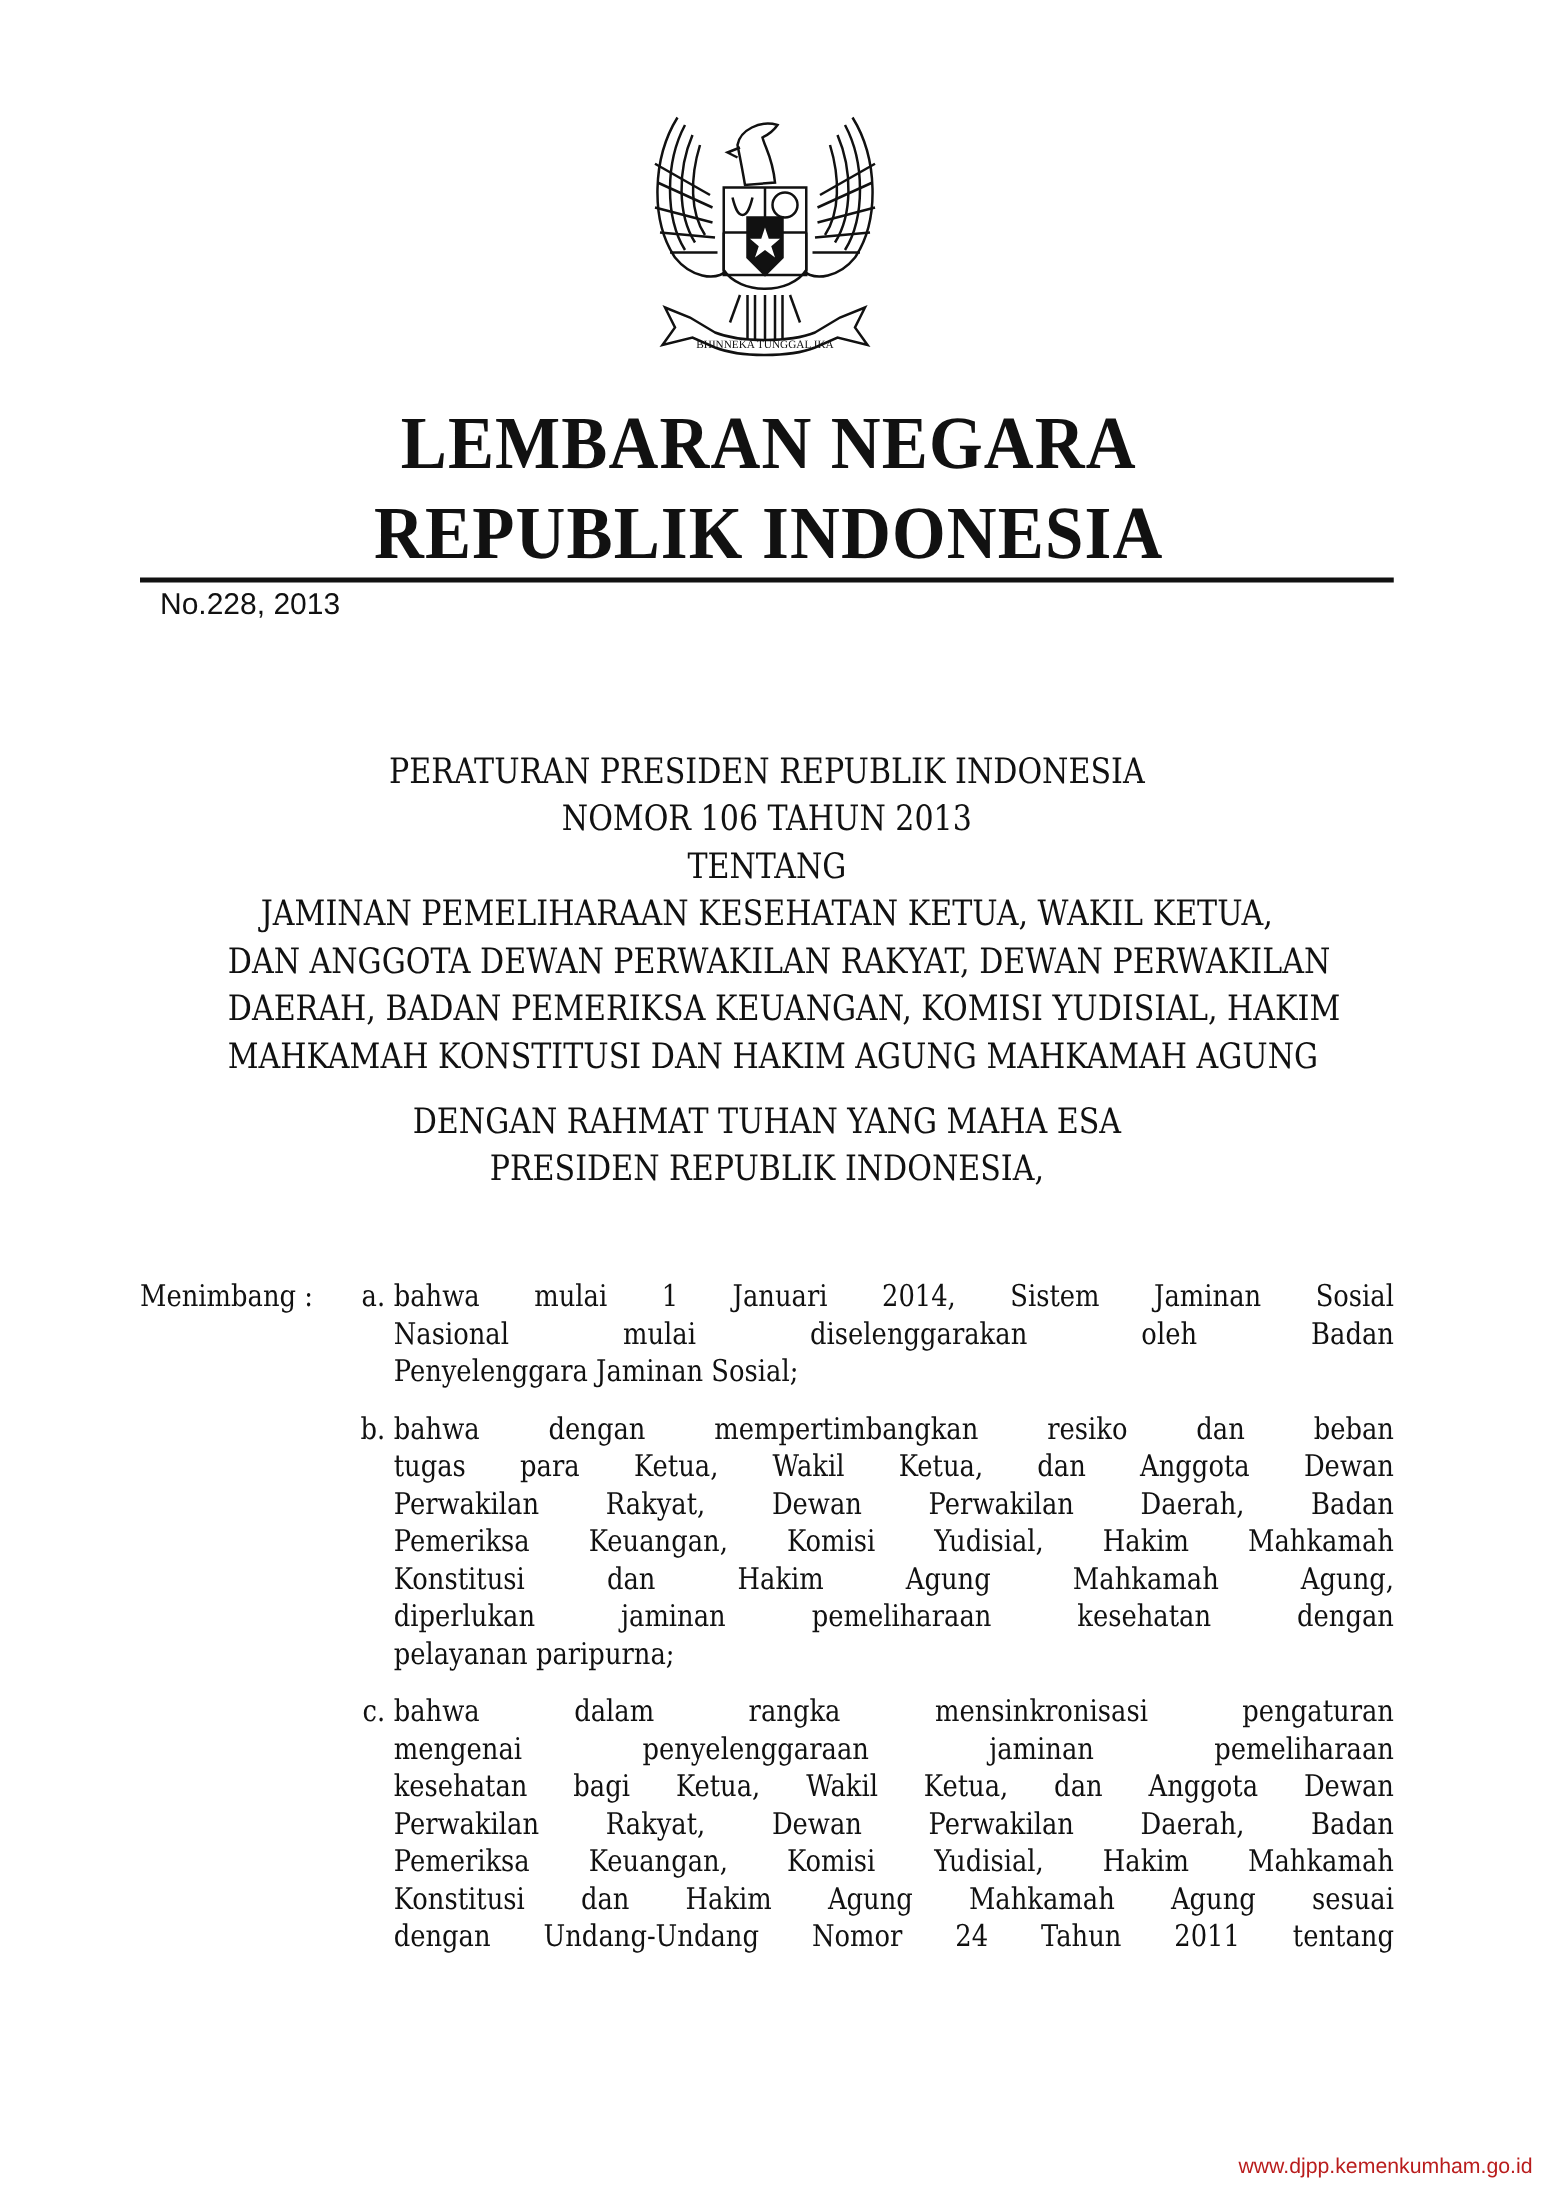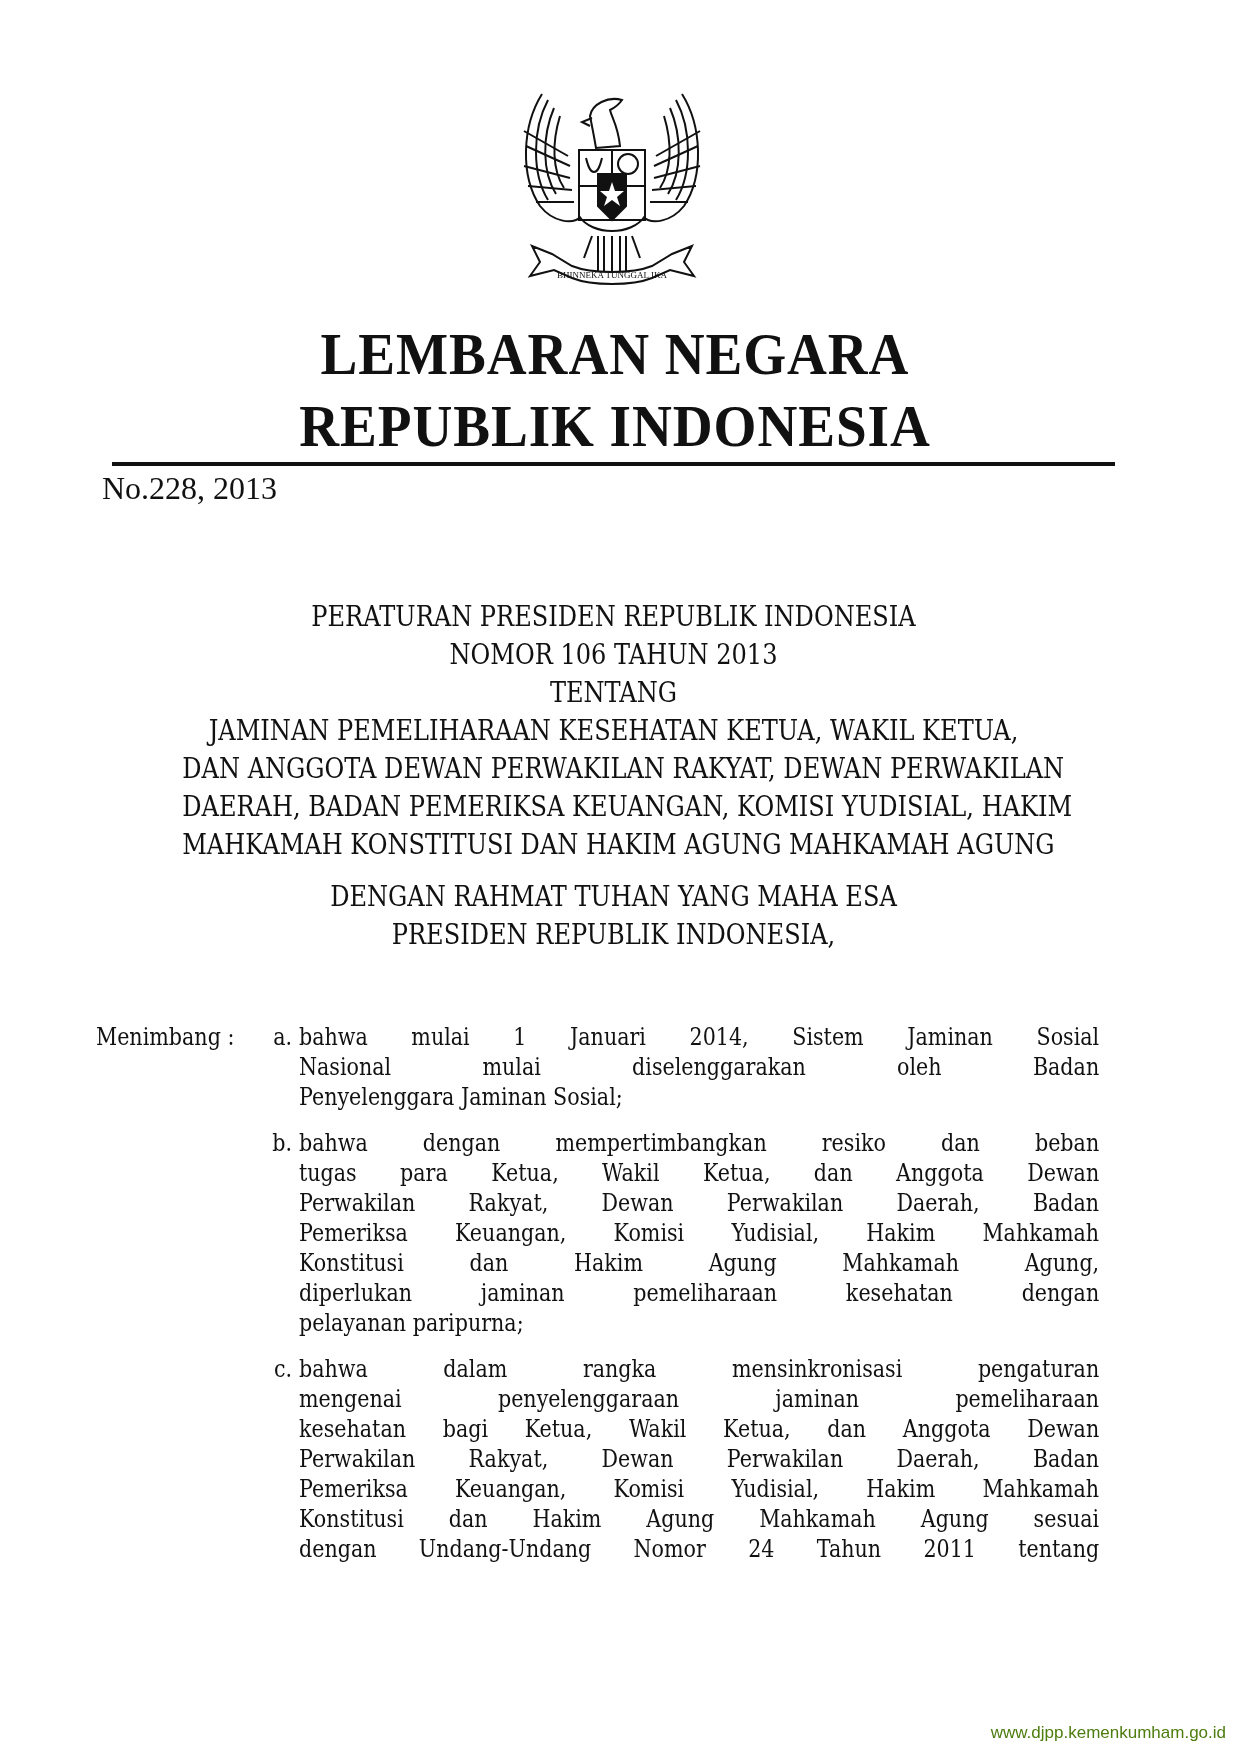--- a/index.html
+++ b/index.html
@@ -3,37 +3,37 @@
 <meta charset="utf-8">
 <style>
   html, body { margin: 0; padding: 0; background: #ffffff; }
   body { width: 1240px; height: 1755px; position: relative; overflow: hidden; color: #111; }
   .page { position: absolute; left: 0; top: 0; width: 1240px; height: 1512px; }
   .emblem { position: absolute; left: 512px; top: 86px; width: 200px; height: 210px; }
   .masthead { position: absolute; left: 110px; top: 318px; width: 1010px; text-align: center;
     font-family: "Liberation Serif", "DejaVu Serif", serif; font-weight: bold; font-size: 60px;
     line-height: 72px; letter-spacing: 1px; transform: scaleX(0.92); transform-origin: center top; }
   .rule { position: absolute; left: 112px; top: 462px; width: 1003px; height: 4px; background: #111; }
-  .issue { position: absolute; left: 102px; top: 470px; font-family: Liberation Serif, serif; font-size: 32px; }
+  .issue { position: absolute; left: 128px; top: 470px; font-family: Liberation Sans, sans-serif; font-size: 24px; }
   .title-block { position: absolute; left: 112px; top: 598px; width: 1003px; text-align: center;
     font-family: "DejaVu Serif", serif; font-size: 28px; line-height: 38px; }
   .title-block .line { display: block; white-space: nowrap; transform: scaleX(0.86); transform-origin: center; }
   .gap { height: 14px; }
-  .consider { position: absolute; left: 96px; top: 1022px; width: 1003px;
+  .consider { position: absolute; left: 112px; top: 1022px; width: 1003px;
     font-family: "DejaVu Serif", serif; font-size: 24px; line-height: 30px; }
   .row { position: relative; display: flex; }
   .lead { width: 190px; flex: none; white-space: nowrap; }
   .letter { width: 38px; flex: none; text-align: right; padding-right: 8px; }
   .body-text { flex: 1; text-align: justify; text-align-last: left; }
   .body-text .ln { display: block; text-align: justify; text-align-last: justify; white-space: normal; }
   .body-text .ln.last { text-align-last: left; }
   .item { margin-bottom: 16px; }
   .scale { transform: scaleX(0.86); transform-origin: left top; width: 116.3%; }
   .footer { position: absolute; right: 14px; top: 1723px; font-family: "Liberation Sans", sans-serif;
-    font-size: 17px; color: #4d7c0f; }
+    font-size: 17px; color: #b91c1c; }
 </style>
 </head>
 <body>
 
 <div class="page">
 
   <svg class="emblem" viewBox="0 0 200 210">
     <g fill="none" stroke="#111" stroke-width="2">
 
       <path d="M30 8 C10 40 8 90 28 120 C40 135 60 140 70 130"></path>

